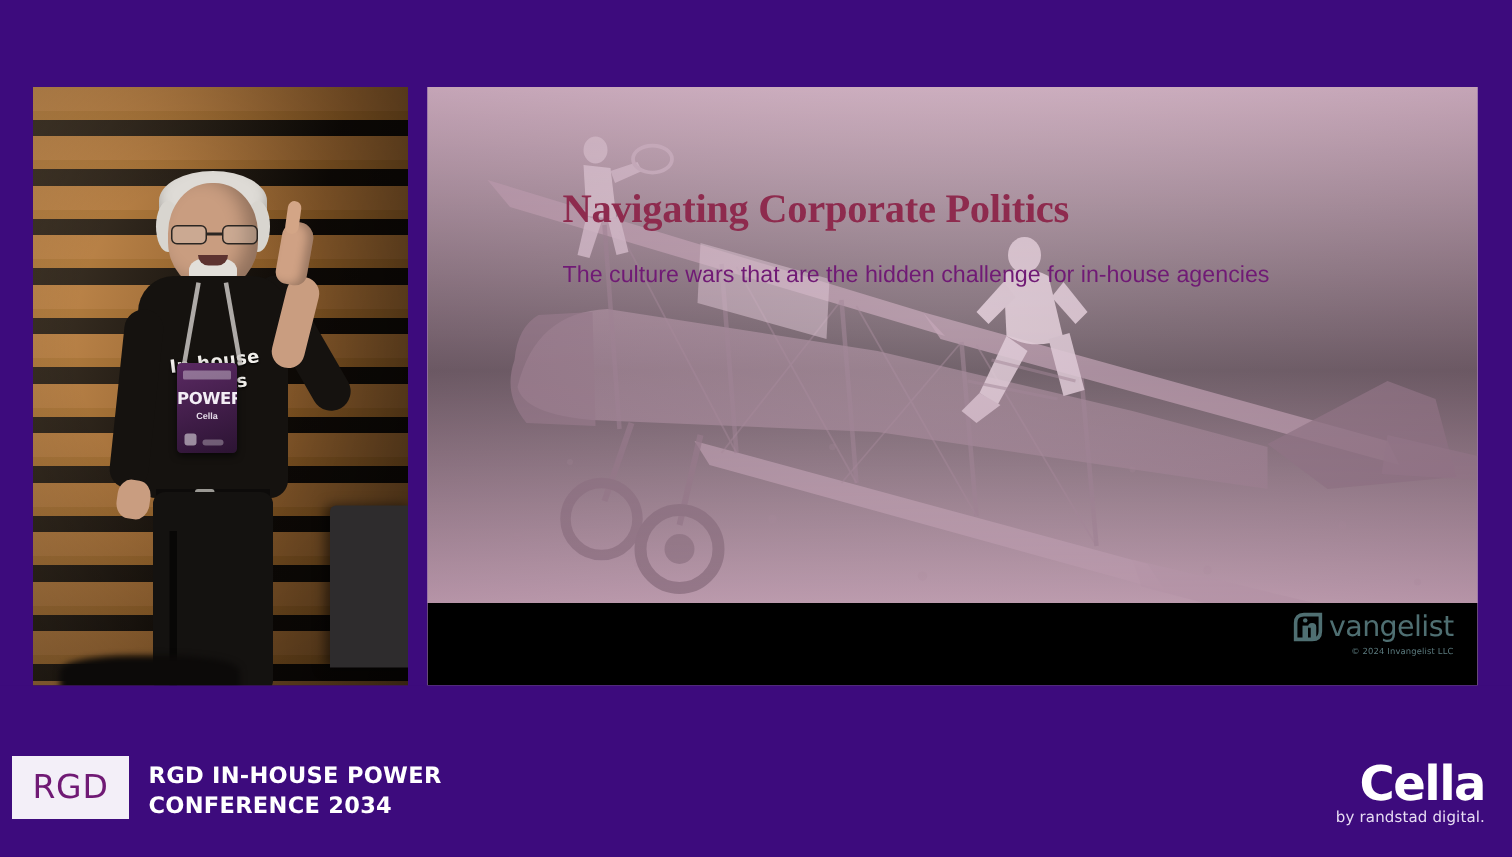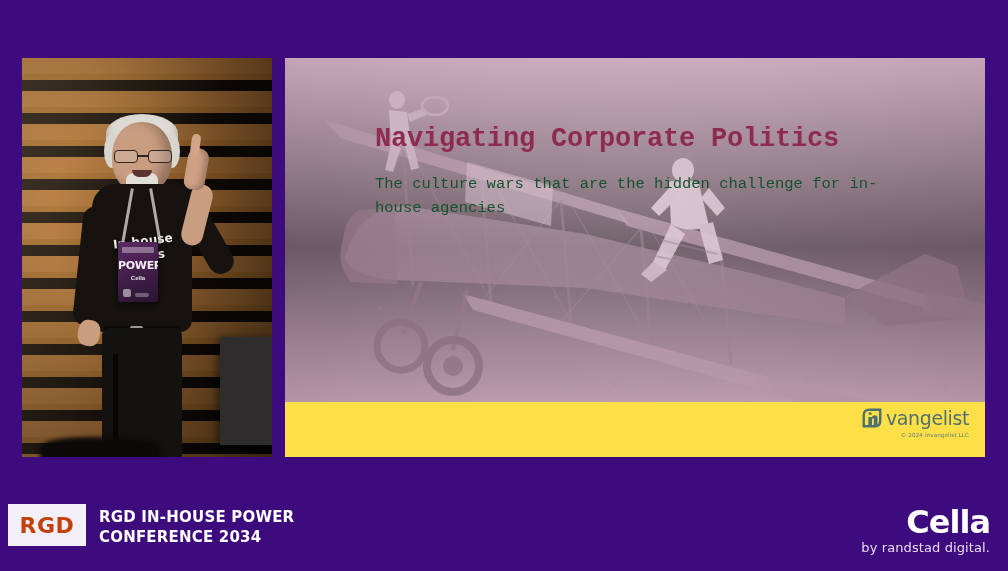--- a/index.html
+++ b/index.html
@@ -242,41 +242,41 @@
     mix-blend-mode:normal;
   }
   .photo-vignette{
     position:absolute; inset:0;
     background:radial-gradient(ellipse at 50% 45%, rgba(255,255,255,.10) 0%, rgba(120,80,105,.20) 100%);
   }
 
   .slide-title{
     position:absolute; left:90px; top:66px;
     color:#8e2b4e;
-    font-family:Liberation Mono, monospace;
+    font-family:Liberation Serif, serif;
     font-weight:700;
     font-size:27px;
     letter-spacing:-.2px;
     z-index:5;
   }
   .slide-sub{
     position:absolute; left:90px; top:114px;
     width:520px;
-    color:#14532d;
-    font-family:Liberation Mono, monospace;
+    color:#701a75;
+    font-family:Liberation Sans, sans-serif;
     font-weight:400;
     font-size:15.5px;
     line-height:24px;
     z-index:5;
   }
 
   .slide-footer{
     position:absolute; left:0; bottom:0;
     width:100%; height:55px;
-    background:#fde047;
+    background:#000000;
     text-align:center;
   }
   .logo-wrap{
     position:absolute; right:16px; top:5px;
     display:flex; align-items:center; gap:3px;
   }
   .logo-mark{ width:22px; height:22px; display:block; }
   .logo-word{
     font-family:"DejaVu Sans", sans-serif;
     font-weight:400; font-size:19px;
@@ -295,41 +295,41 @@
     background:#3d0b7d;
   }
   .rgd-badge{
     position:absolute; left:8px; top:47px;
     width:78px; height:42px;
     background:#f3eff8;
     display:flex; align-items:center; justify-content:center;
   }
   .rgd-badge span{
     font-family:"DejaVu Sans", sans-serif;
-    font-weight:700; font-size:22px;
-    color:#c2410c; letter-spacing:.5px;
+    font-weight:400; font-size:22px;
+    color:#701a75; letter-spacing:.5px;
   }
   .conf-text{
     position:absolute; left:99px; top:50px;
     font-family:"DejaVu Sans", sans-serif;
     font-weight:700; font-size:15px; line-height:20px;
     color:#ffffff; letter-spacing:.2px;
   }
   .cella{
     position:absolute; right:18px; top:48px;
     text-align:right;
   }
   .cella-word{
     font-family:"DejaVu Sans", sans-serif;
     font-weight:700; font-size:32px; line-height:34px;
     color:#ffffff; letter-spacing:-1px;
   }
   .cella-sub{
     font-family:"DejaVu Sans", sans-serif;
-    font-size:13px; color:#e7dcf3; letter-spacing:.1px;
+    font-size:10px; color:#e7dcf3; letter-spacing:.1px;
     margin-top:1px;
   }
 </style>
 </head>
 <body>
 
 <div id="stage">
 
   <div id="camera">
     <div class="slatwall"></div>

